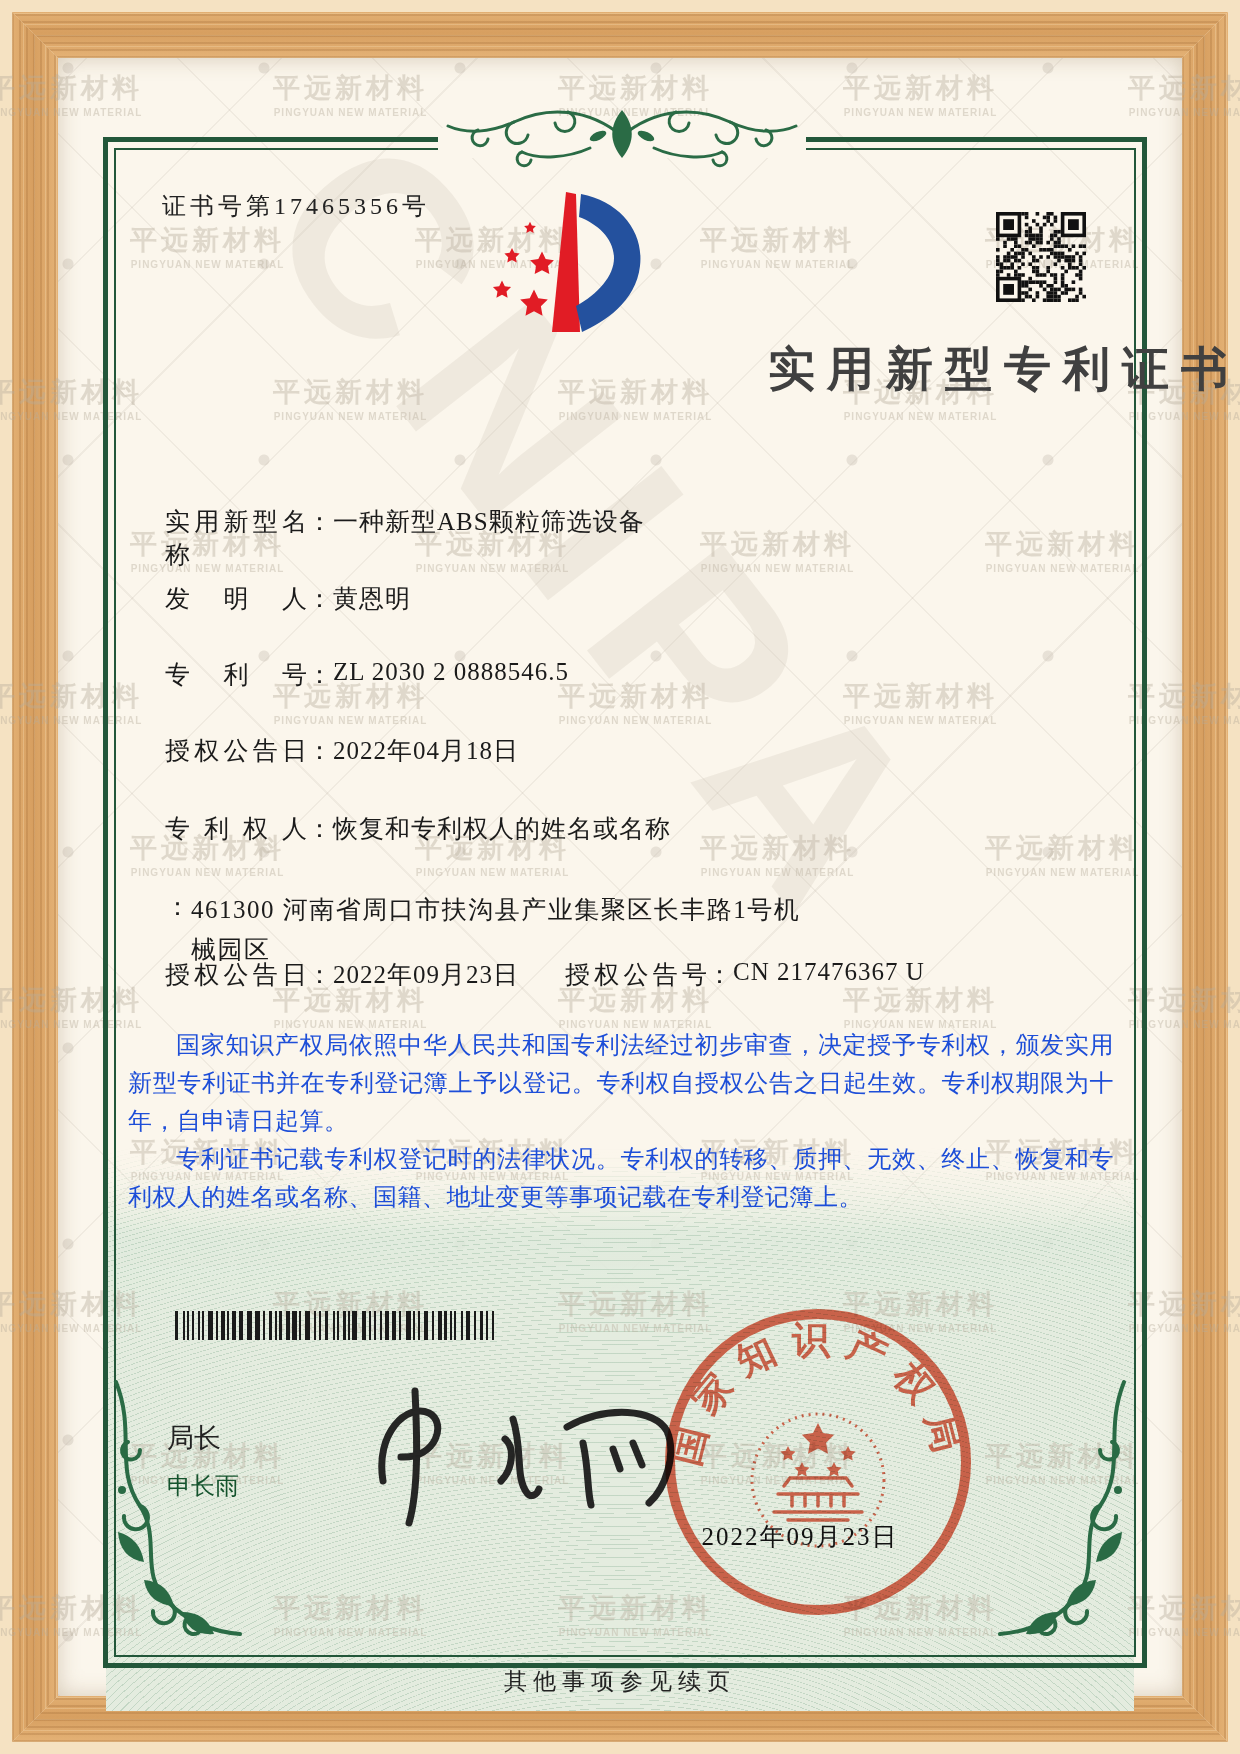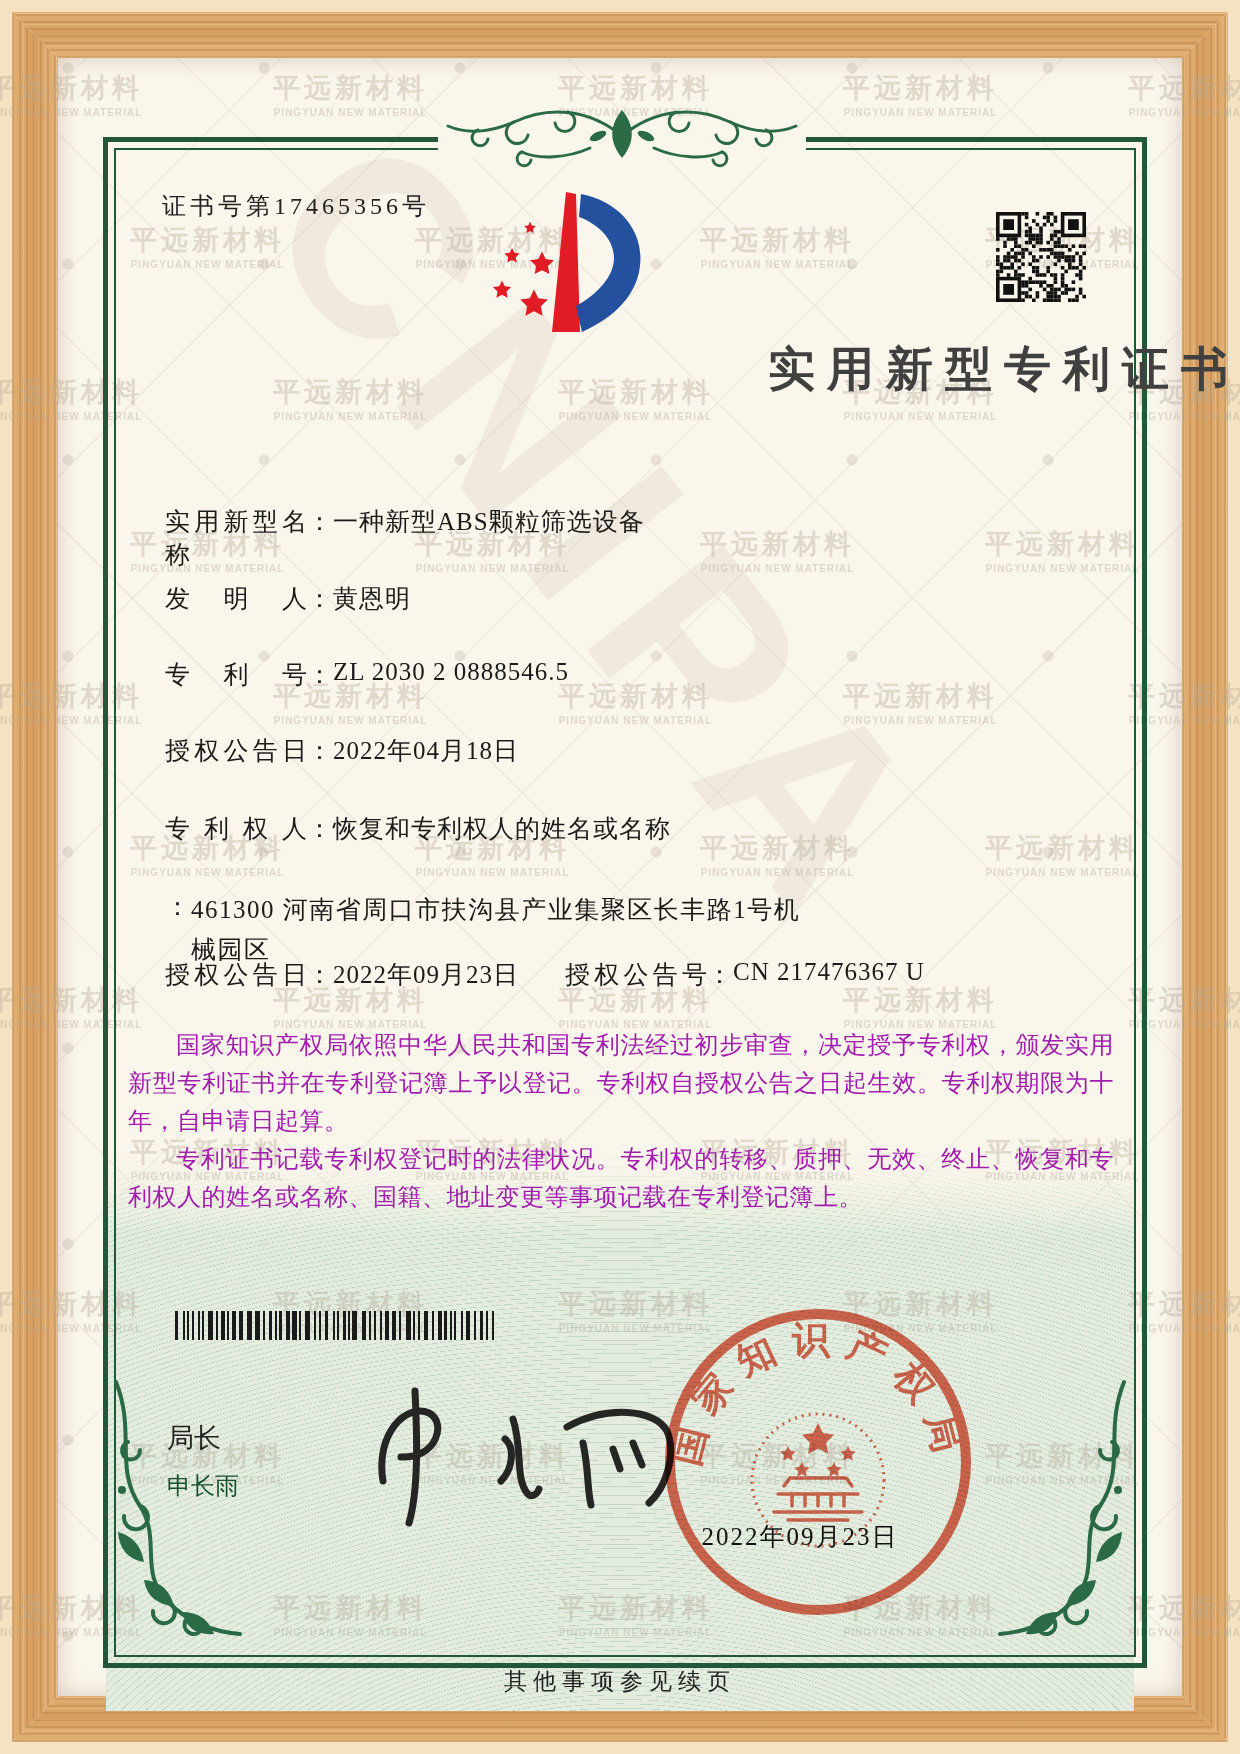--- a/index.html
+++ b/index.html
@@ -51,21 +51,21 @@
   .abs{position:absolute;}
   #cert-no{left:162px;top:190px;font-size:24px;letter-spacing:4px;color:#222;}
   #title{left:0;top:338px;width:100%;text-align:right;font-size:47px;font-weight:bold;
          letter-spacing:12px;color:#404040;}
   .frow{left:165px;font-size:25px;color:#1b1b1b;display:flex;}
   .f-label{display:inline-block;width:142px;text-align:justify;text-align-last:justify;}
   .f-colon{display:inline-block;width:26px;}
   .f-value{display:inline-block;letter-spacing:1px;}
   .f-value.wrap{width:620px;line-height:40px;letter-spacing:1.5px;}
   #grant-no-row{left:565px;}
-  #paras{left:128px;top:1026px;width:986px;font-size:24px;line-height:38px;color:#a21caf;
+  #paras{left:128px;top:1026px;width:986px;font-size:24px;line-height:38px;color:#1d4ed8;
      text-align:justify;letter-spacing:.5px;}
   #paras p{margin:0;text-indent:2em;}
   #barcode{left:175px;top:1311px;width:322px;height:29px;}
   #signer-title{left:167px;top:1420px;font-size:27px;color:#222;font-family:"Liberation Sans","DejaVu Sans",sans-serif;}
   #signer-name{left:167px;top:1470px;font-size:24px;color:#14532d;font-family:"Liberation Sans","DejaVu Sans",sans-serif;}
   #signature{left:355px;top:1385px;}
   #seal{left:658px;top:1302px;opacity:.90;mix-blend-mode:multiply;}
   #seal-date{left:675px;top:1520px;width:250px;text-align:center;font-size:25px;letter-spacing:2px;color:#111;}
   #page-footer{left:0;top:1600px;width:100%;text-align:center;font-size:23px;letter-spacing:3px;color:#222;}
   #cont-note{left:0;top:1666px;width:100%;text-align:center;font-size:23px;letter-spacing:6px;color:#222;}

